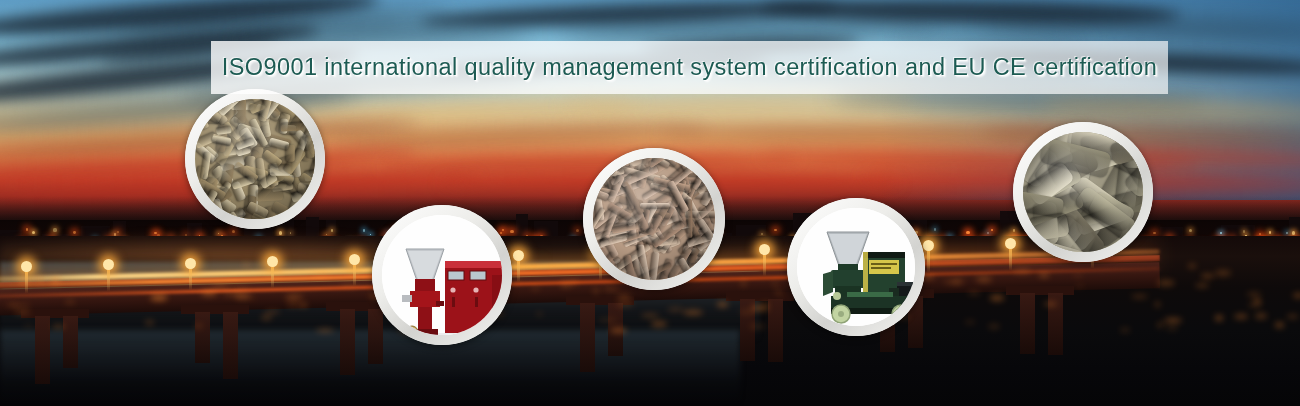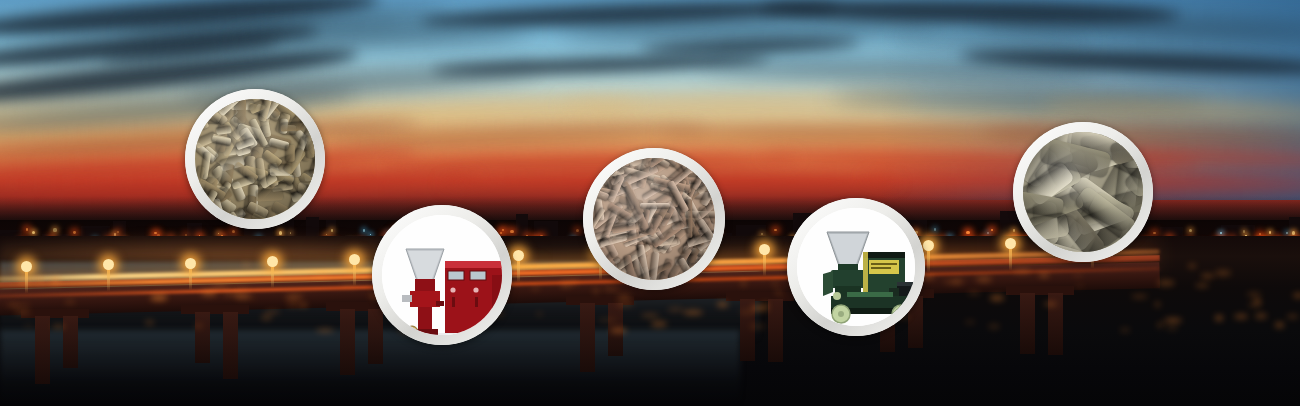--- a/index.html
+++ b/index.html
@@ -1445,14 +1445,17 @@
             <div class="pellet" style="width: 46.1818px; height: 18.9665px; left: -6.20788px; top: 62.9841px; transform: rotate(9.90399deg); background: linear-gradient(rgb(141, 136, 112), rgba(0, 0, 0, 0.34)); box-shadow: rgba(0, 0, 0, 0.45) 0px 1px 2px; border-radius: 5.31061px;"></div>
             <div class="pellet" style="width: 39.2322px; height: 22.8116px; left: 5.50248px; top: 83.6495px; transform: rotate(170.947deg); background: linear-gradient(rgb(207, 201, 176), rgba(0, 0, 0, 0.34)); box-shadow: rgba(0, 0, 0, 0.45) 0px 1px 2px; border-radius: 6.38724px;"></div>
             <div class="pellet" style="width: 63.2998px; height: 22.3759px; left: 50.6916px; top: 70.0645px; transform: rotate(36.6482deg); background: linear-gradient(rgb(185, 180, 154), rgba(0, 0, 0, 0.34)); box-shadow: rgba(0, 0, 0, 0.45) 0px 1px 2px; border-radius: 6.26526px;"></div>
             <div class="pellet" style="width: 50.2076px; height: 21.1757px; left: 87.5827px; top: 5.8418px; transform: rotate(163.603deg); background: linear-gradient(rgb(120, 114, 96), rgba(0, 0, 0, 0.34)); box-shadow: rgba(0, 0, 0, 0.45) 0px 1px 2px; border-radius: 5.92919px;"></div>
             <div style="position: absolute; inset: 0px; border-radius: 50%; background: radial-gradient(circle at 38% 32%, rgba(255, 255, 255, 0.22), rgba(0, 0, 0, 0) 45%, rgba(0, 0, 0, 0.42) 100%);"></div>
           </div>
         </div>
       </div>
     </div>
 
+  <div class="text-band">
+    <span class="band-text">ISO9001 international quality management system certification and EU CE certification</span>
+  </div>
 
 </div>
 
 </body></html>

